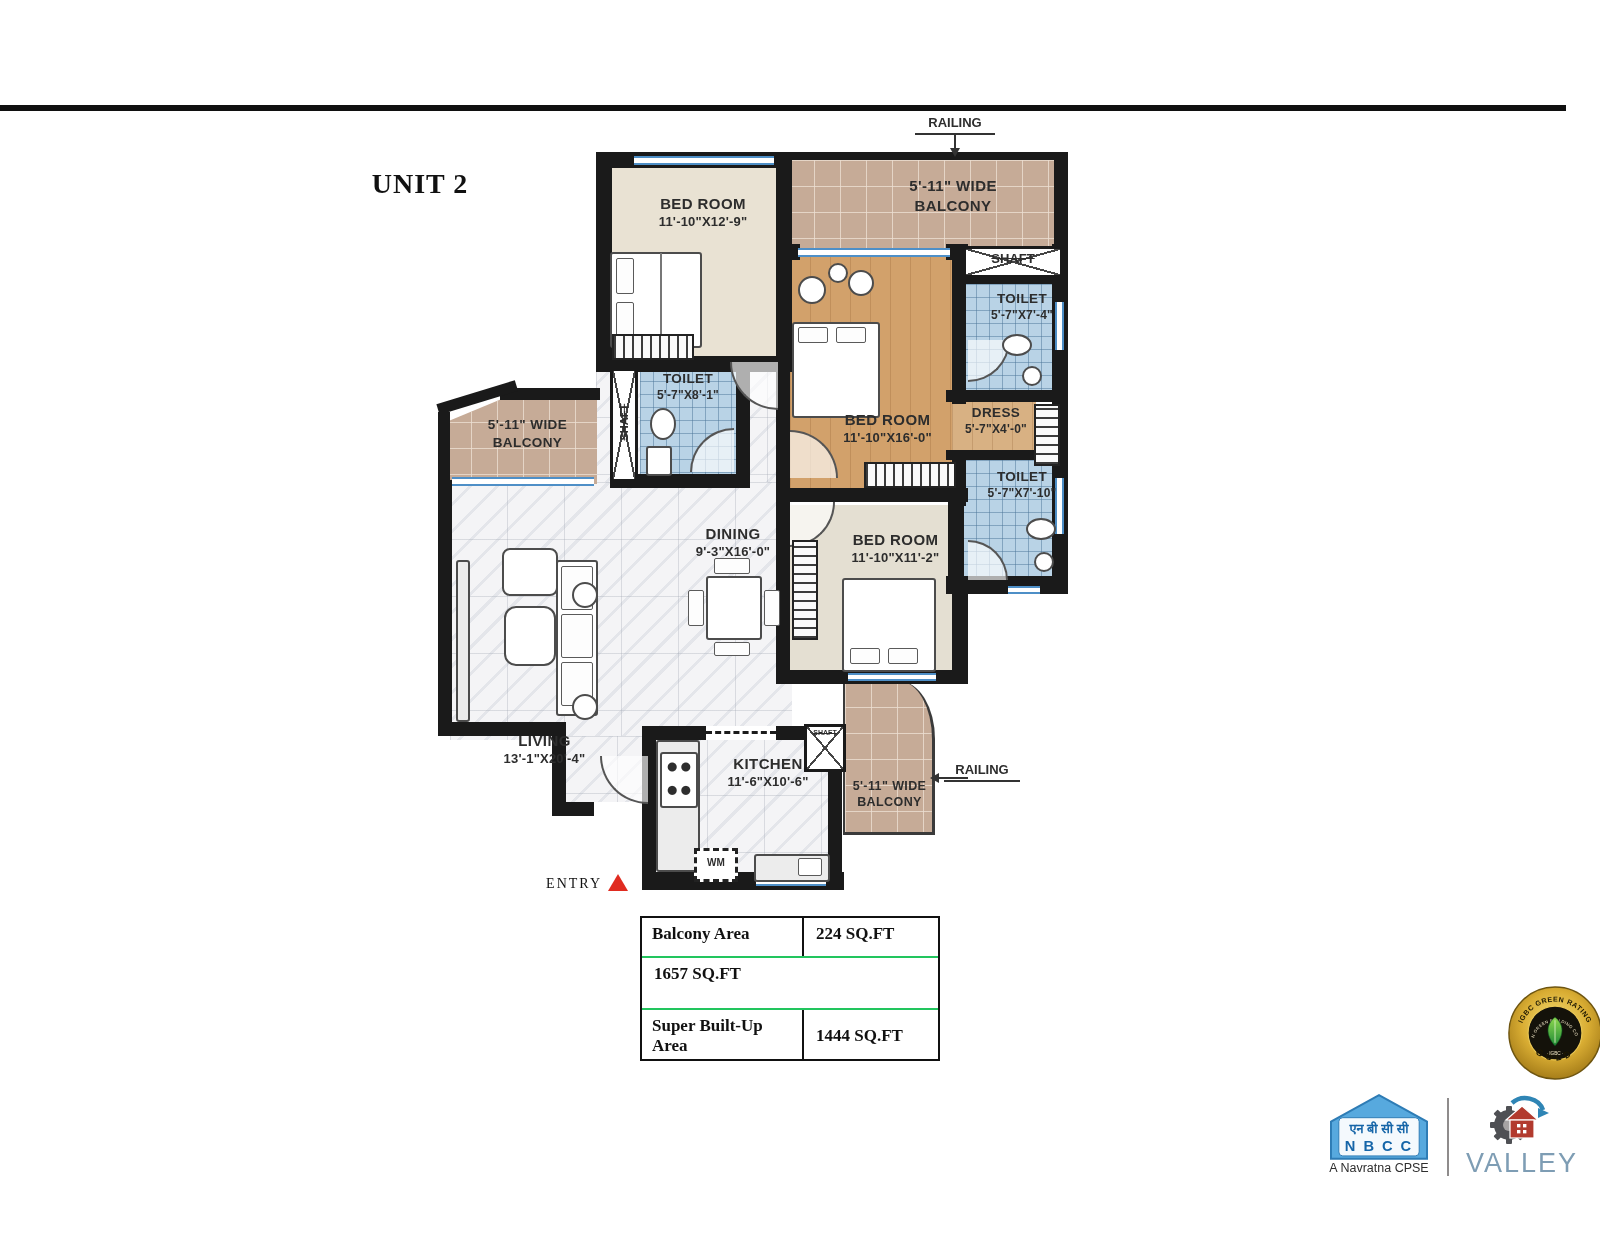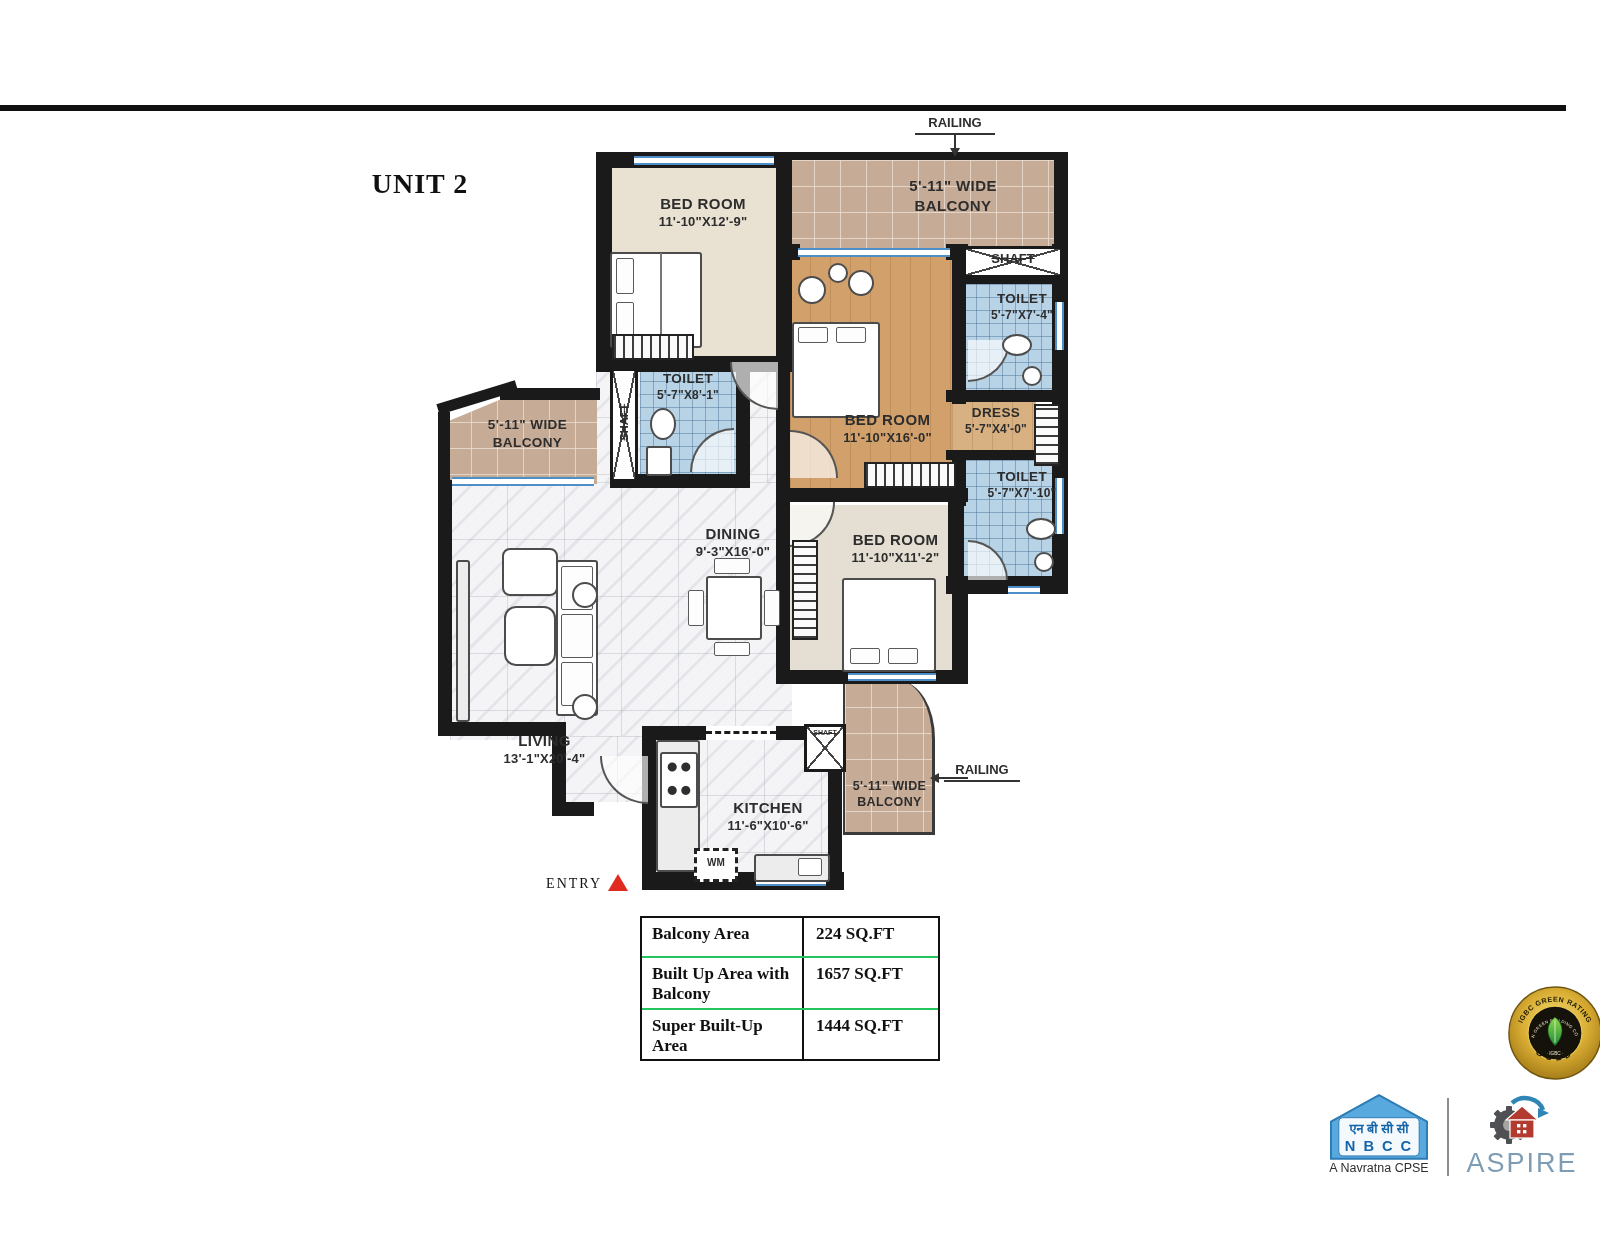--- a/index.html
+++ b/index.html
@@ -212,21 +212,21 @@
       <div class="dm">9'-3"X16'-0"</div>
     </div>
     <div class="rl" style="left:808px;top:530px;width:175px;">
       <div class="nm">BED ROOM</div>
       <div class="dm">11'-10"X11'-2"</div>
     </div>
     <div class="rl" style="left:462px;top:731px;width:165px;">
       <div class="nm">LIVING</div>
       <div class="dm">13'-1"X20'-4"</div>
     </div>
-    <div class="rl" style="left:688px;top:798px;width:160px;">
+    <div class="rl" style="left:688px;top:754px;width:160px;">
       <div class="nm">KITCHEN</div>
       <div class="dm">11'-6"X10'-6"</div>
     </div>
     <div class="rl sm" style="left:847px;top:778px;width:85px;">
       <div class="nm" style="font-size:12.5px;">5'-11" WIDE</div>
       <div class="nm" style="font-size:12.5px;">BALCONY</div>
     </div>
 
     <div class="rl" style="left:915px;top:115px;width:80px;font-size:13px;border-bottom:2px solid #333;padding-bottom:1px;">RAILING</div>
     <div class="a" style="left:954px;top:133px;width:2px;height:15px;background:#333;"></div>
@@ -239,24 +239,23 @@
     <div class="a serifT" style="left:538px;top:876px;width:64px;font-size:14px;letter-spacing:2px;text-align:right;font-weight:400;">ENTRY</div>
     <div class="entryTri" style="left:608px;top:874px;"></div>
   </div>
 
   <div id="areaTable">
     <div class="trow" style="min-height:38px;">
       <div class="tlabel">Balcony Area</div>
       <div class="tval">224 SQ.FT</div>
     </div>
     <div class="trow" style="min-height:50px;">
-      <div class="tlabel">Built Up Area with Balcony</div>
       <div class="tval">1657 SQ.FT</div>
     </div>
-    <div class="trow" style="min-height:32px;">
+    <div class="trow" style="min-height:32px;align-items:center;">
       <div class="tlabel">Super Built-Up Area</div>
       <div class="tval">1444 SQ.FT</div>
     </div>
   </div>
 
   <svg class="a" style="left:1506px;top:984px;" width="98" height="98" viewBox="0 0 100 100">
     <defs>
       <radialGradient id="goldG" cx="50%" cy="40%" r="65%">
         <stop offset="0%" stop-color="#f6e27a"></stop>
           <stop offset="55%" stop-color="#d9ad33"></stop>
@@ -314,15 +313,15 @@
     <polygon points="52,15 63,20 52,25" fill="#2f85b5"></polygon>
     <polygon points="20,27 36,13 52,27" fill="#b23a2e" stroke="#ffffff" stroke-width="1.2"></polygon>
     <rect x="24" y="27" width="24" height="18" fill="#b23a2e" stroke="#ffffff" stroke-width="1.2"></rect>
     <g fill="#ffffff">
       <rect x="31" y="31" width="3.4" height="3.4"></rect>
         <rect x="37" y="31" width="3.4" height="3.4"></rect>
       <rect x="31" y="37" width="3.4" height="3.4"></rect>
         <rect x="37" y="37" width="3.4" height="3.4"></rect>
     </g>
   </svg>
-  <div class="a" style="left:1456px;top:1148px;width:132px;text-align:center;font-size:27px;color:#7e9db4;letter-spacing:2px;">ASPIRE</div>
+  <div class="a" style="left:1456px;top:1148px;width:132px;text-align:center;font-size:27px;color:#7e9db4;letter-spacing:2px;">VALLEY</div>
 
 </div>
 
 </body></html>

